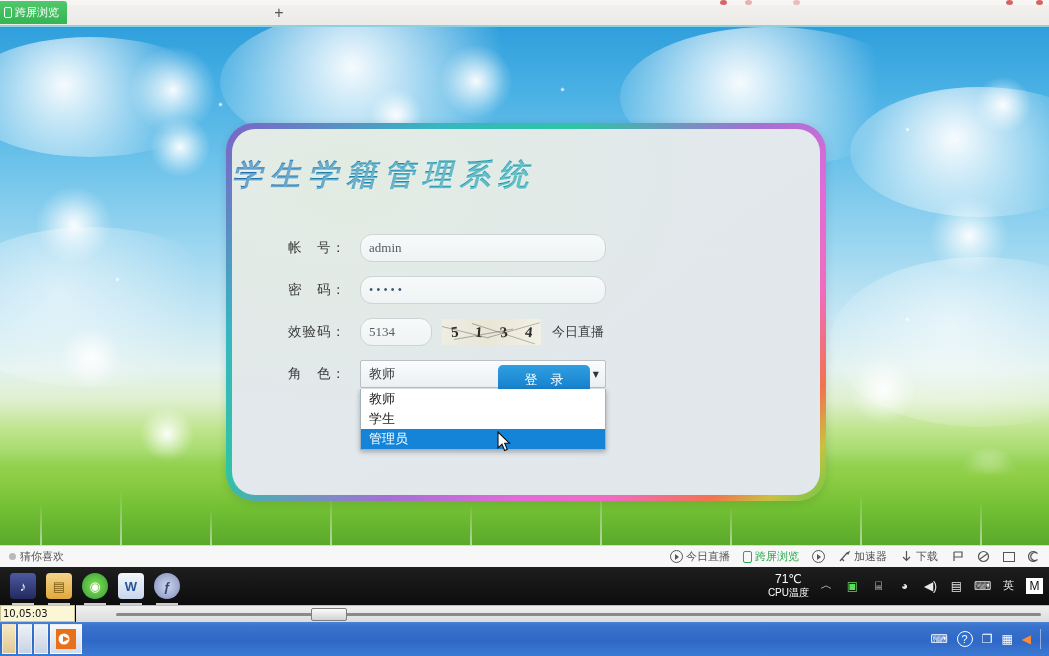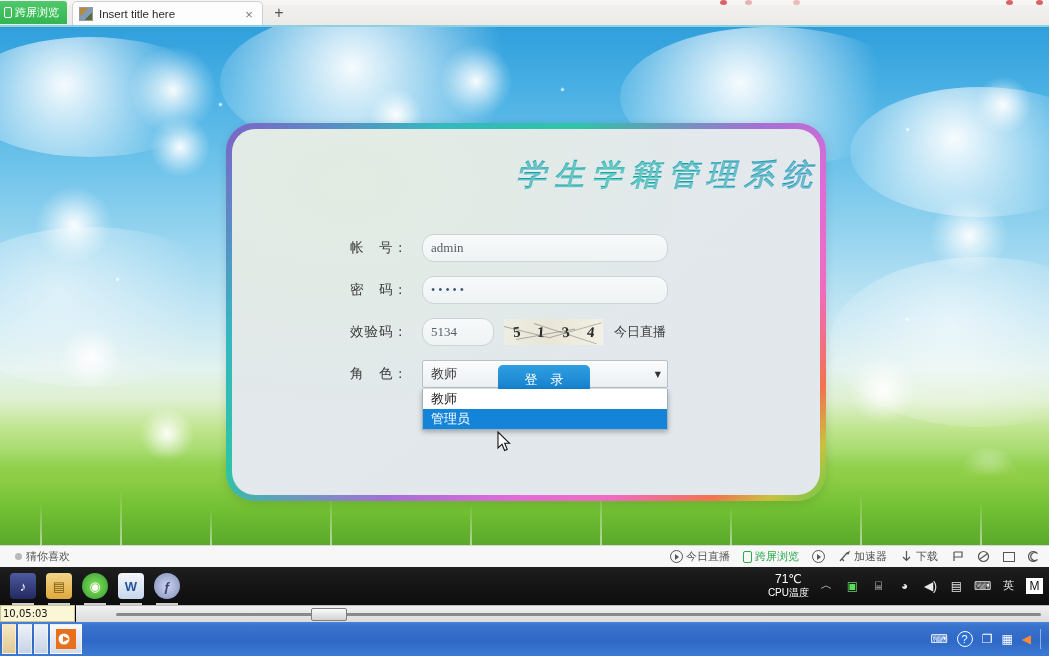--- a/index.html
+++ b/index.html
@@ -110,36 +110,36 @@
   .login-inner {
     width: 100%; height: 100%; border-radius: 23px;
     background:
       radial-gradient(ellipse at 20% 15%, rgba(226,236,226,.97), rgba(226,232,236,.9) 55%),
       linear-gradient(145deg, #e7ede6 0%, #e4eaec 45%, #dde2e8 75%, #e6e3ea 100%);
     position: relative;
     overflow: hidden;
   }
   .title {
     position: absolute; left: 0; right: 0; top: 26px;
-    text-align: right;
+    text-align: left;
     font-family: "Liberation Serif", "DejaVu Serif", serif;
     font-size: 30px; letter-spacing: 8px; font-weight: 700;
     font-style: italic;
     color: #1e8fa8;
     background: linear-gradient(90deg, #1f6fb0 0%, #1794ad 35%, #12a9a4 65%, #1b8fb5 100%);
     -webkit-background-clip: text; background-clip: text;
     -webkit-text-fill-color: transparent;
     text-shadow: 0 1px 0 rgba(255,255,255,.35);
   }
 
   .form { position: absolute; left: 0; top: 98px; width: 100%; }
   .frow {
     display: flex; align-items: center;
     height: 42px; margin-bottom: 0px;
-    padding-left: 118px;
+    padding-left: 56px;
   }
   .flabel {
     width: 72px; flex: 0 0 auto; text-align: left;
     font-size: 13.5px; color: #3b3b3b; letter-spacing: 1px;
     font-family: "DejaVu Sans", sans-serif;
   }
   .fin {
     height: 28px; border: 1px solid #cdd3d6;
     background: linear-gradient(#f8fafa, #eef3f4);
     border-radius: 12px;
@@ -214,21 +214,21 @@
     width: 14px; height: 21px;
   }
 
   
   .statusbar {
     position: absolute; left: 0; top: 545px; width: 1049px; height: 22px;
     background: #f7f7f7; border-top: 1px solid #d8d8d8;
     display: flex; align-items: center;
     font-size: 11px; color: #555;
   }
-  .sb-left { display: flex; align-items: center; gap: 4px; padding-left: 15px; }
+  .sb-left { display: flex; align-items: center; gap: 4px; padding-left: 9px; }
   .sb-dot { width: 7px; height: 7px; border-radius: 50%; background: #b9b9b9; }
   .sb-right {
     margin-left: auto; display: flex; align-items: center; gap: 13px;
     padding-right: 8px;
   }
   .sb-item { display: flex; align-items: center; gap: 3px; white-space: nowrap; }
   .sb-item.green { color: #2aa84a; }
   .ic { width: 13px; height: 13px; display: inline-block; flex: 0 0 auto; }
   .ic-circle { border: 1.3px solid currentColor; border-radius: 50%; position: relative; }
   .ic-circle::after {
@@ -317,25 +317,20 @@
       <div class="ghost-dot" style="left:793px;opacity:.3"></div>
       <div class="ghost-dot" style="left:1006px;"></div>
       <div class="ghost-dot" style="left:1036px;"></div>
     </div>
 
     <div class="kuaping-btn">
       <span class="phone-ic"></span>
       <span>跨屏浏览</span>
     </div>
 
-    <div class="tab">
-      <span class="tab-favicon"></span>
-      <span class="tab-title">Insert title here</span>
-      <span class="tab-close">×</span>
-    </div>
 
     <div class="new-tab">+</div>
   </div>
   <div class="chrome-bottom-line"></div>
 
   <div class="page-bg">
 
     <div class="cloud" style="left:-40px;  top:10px;  width:260px; height:120px;"></div>
     <div class="cloud" style="left:220px;  top:-20px; width:330px; height:150px;"></div>
     <div class="cloud" style="left:620px;  top:0px;   width:300px; height:140px;"></div>
@@ -410,20 +405,21 @@
 
           <div class="frow">
             <span class="flabel">角　色：</span>
             <span class="select-wrap">
               <span class="select-box">
                 <span class="sv">教师</span>
                 <span class="caret">▼</span>
               </span>
               <span class="options">
                 <span class="opt" style="display:block">教师</span>
+                <span class="opt" style="display:block">学生</span>
                 <span class="opt sel" style="display:block">管理员</span>
               </span>
             </span>
           </div>
 
         </div>
 
         <div class="btn-row">
           <span class="btn primary">登　录</span>
         </div>

